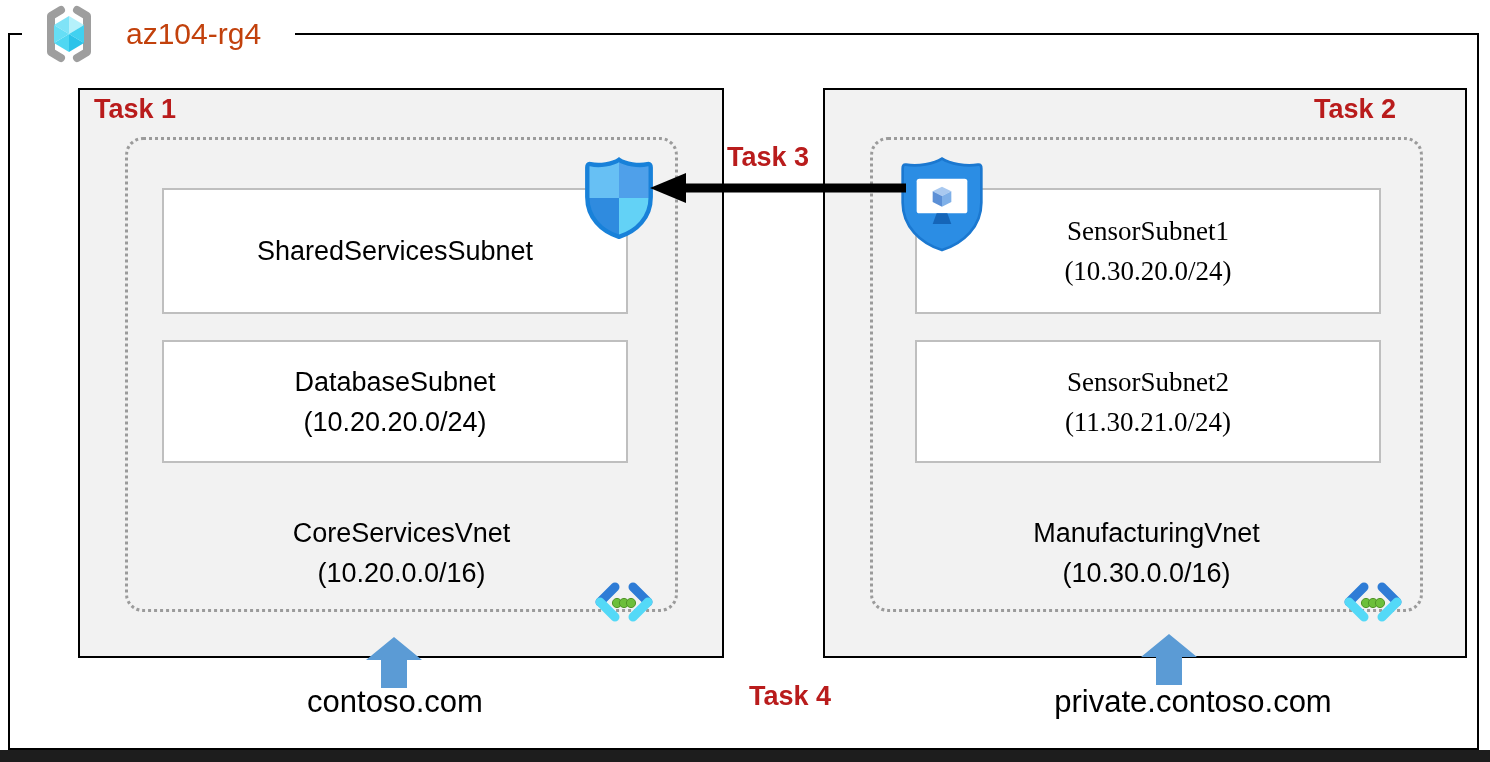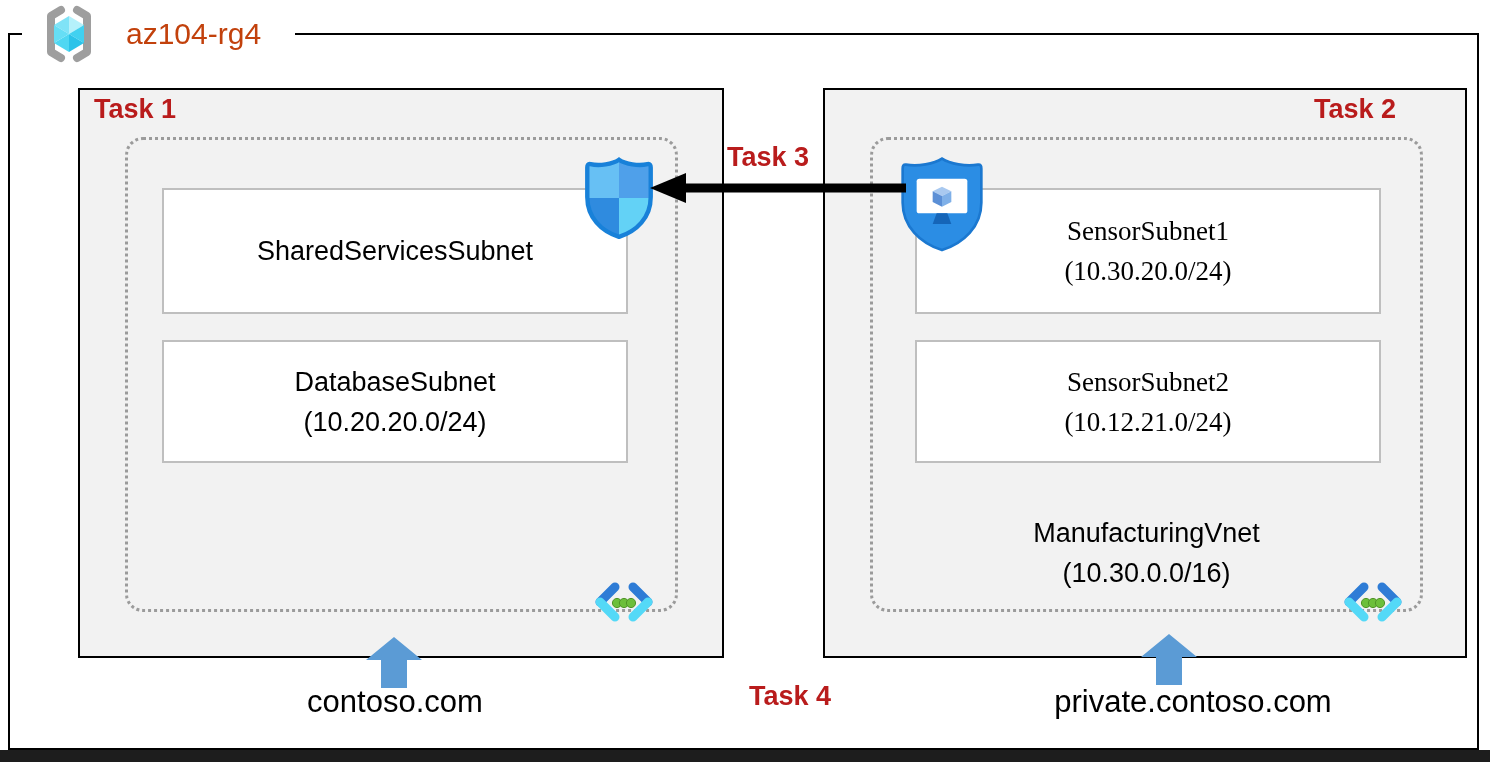--- a/index.html
+++ b/index.html
@@ -101,24 +101,26 @@
   <span>DatabaseSubnet</span>
   <span>(10.20.20.0/24)</span>
 </div>
 
 <div class="abs subnet sn-r sn-1">
   <span>SensorSubnet1</span>
   <span>(10.30.20.0/24)</span>
 </div>
 <div class="abs subnet sn-r sn-2">
   <span>SensorSubnet2</span>
-  <span>(10.12.21.0/24)</span>
+  <span>(11.30.21.0/24)</span>
 </div>
 
 <div class="abs vnet-label left">
+  <span style="display:block">CoreServicesVnet</span>
+  <span style="display:block">(10.20.0.0/16)</span>
 </div>
 <div class="abs vnet-label right">
   <span style="display:block">ManufacturingVnet</span>
   <span style="display:block">(10.30.0.0/16)</span>
 </div>
 
 <svg class="abs" style="left:591px;top:580px;" width="66" height="46" viewBox="0 0 66 46">
   <g fill="none" stroke-width="9" stroke-linecap="round">
     <line x1="24" y1="7" x2="9" y2="22" stroke="#2E7CD6"></line>
     <line x1="9" y1="22" x2="24" y2="37" stroke="#54D9F7"></line>

